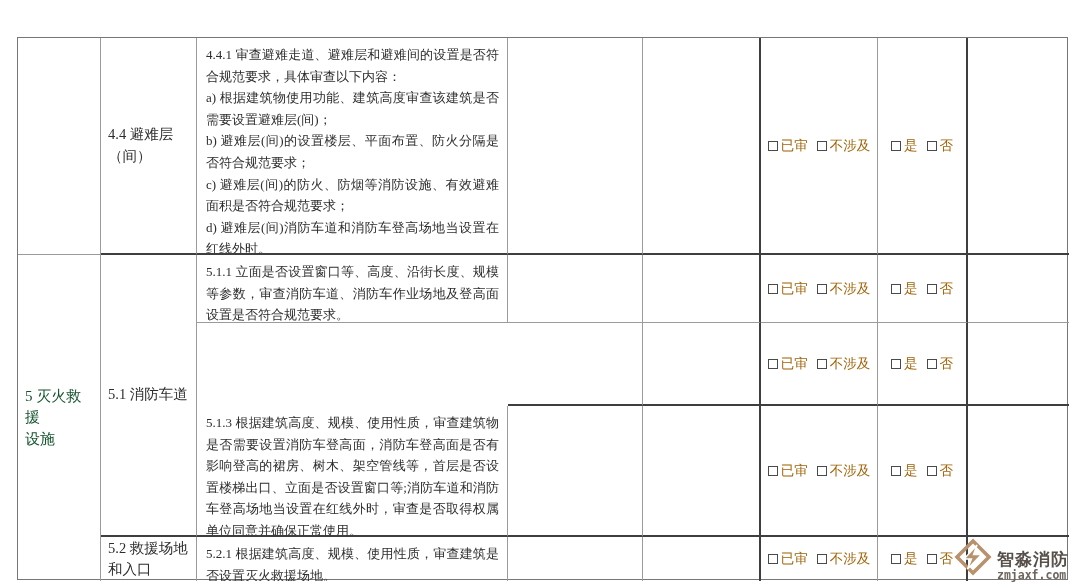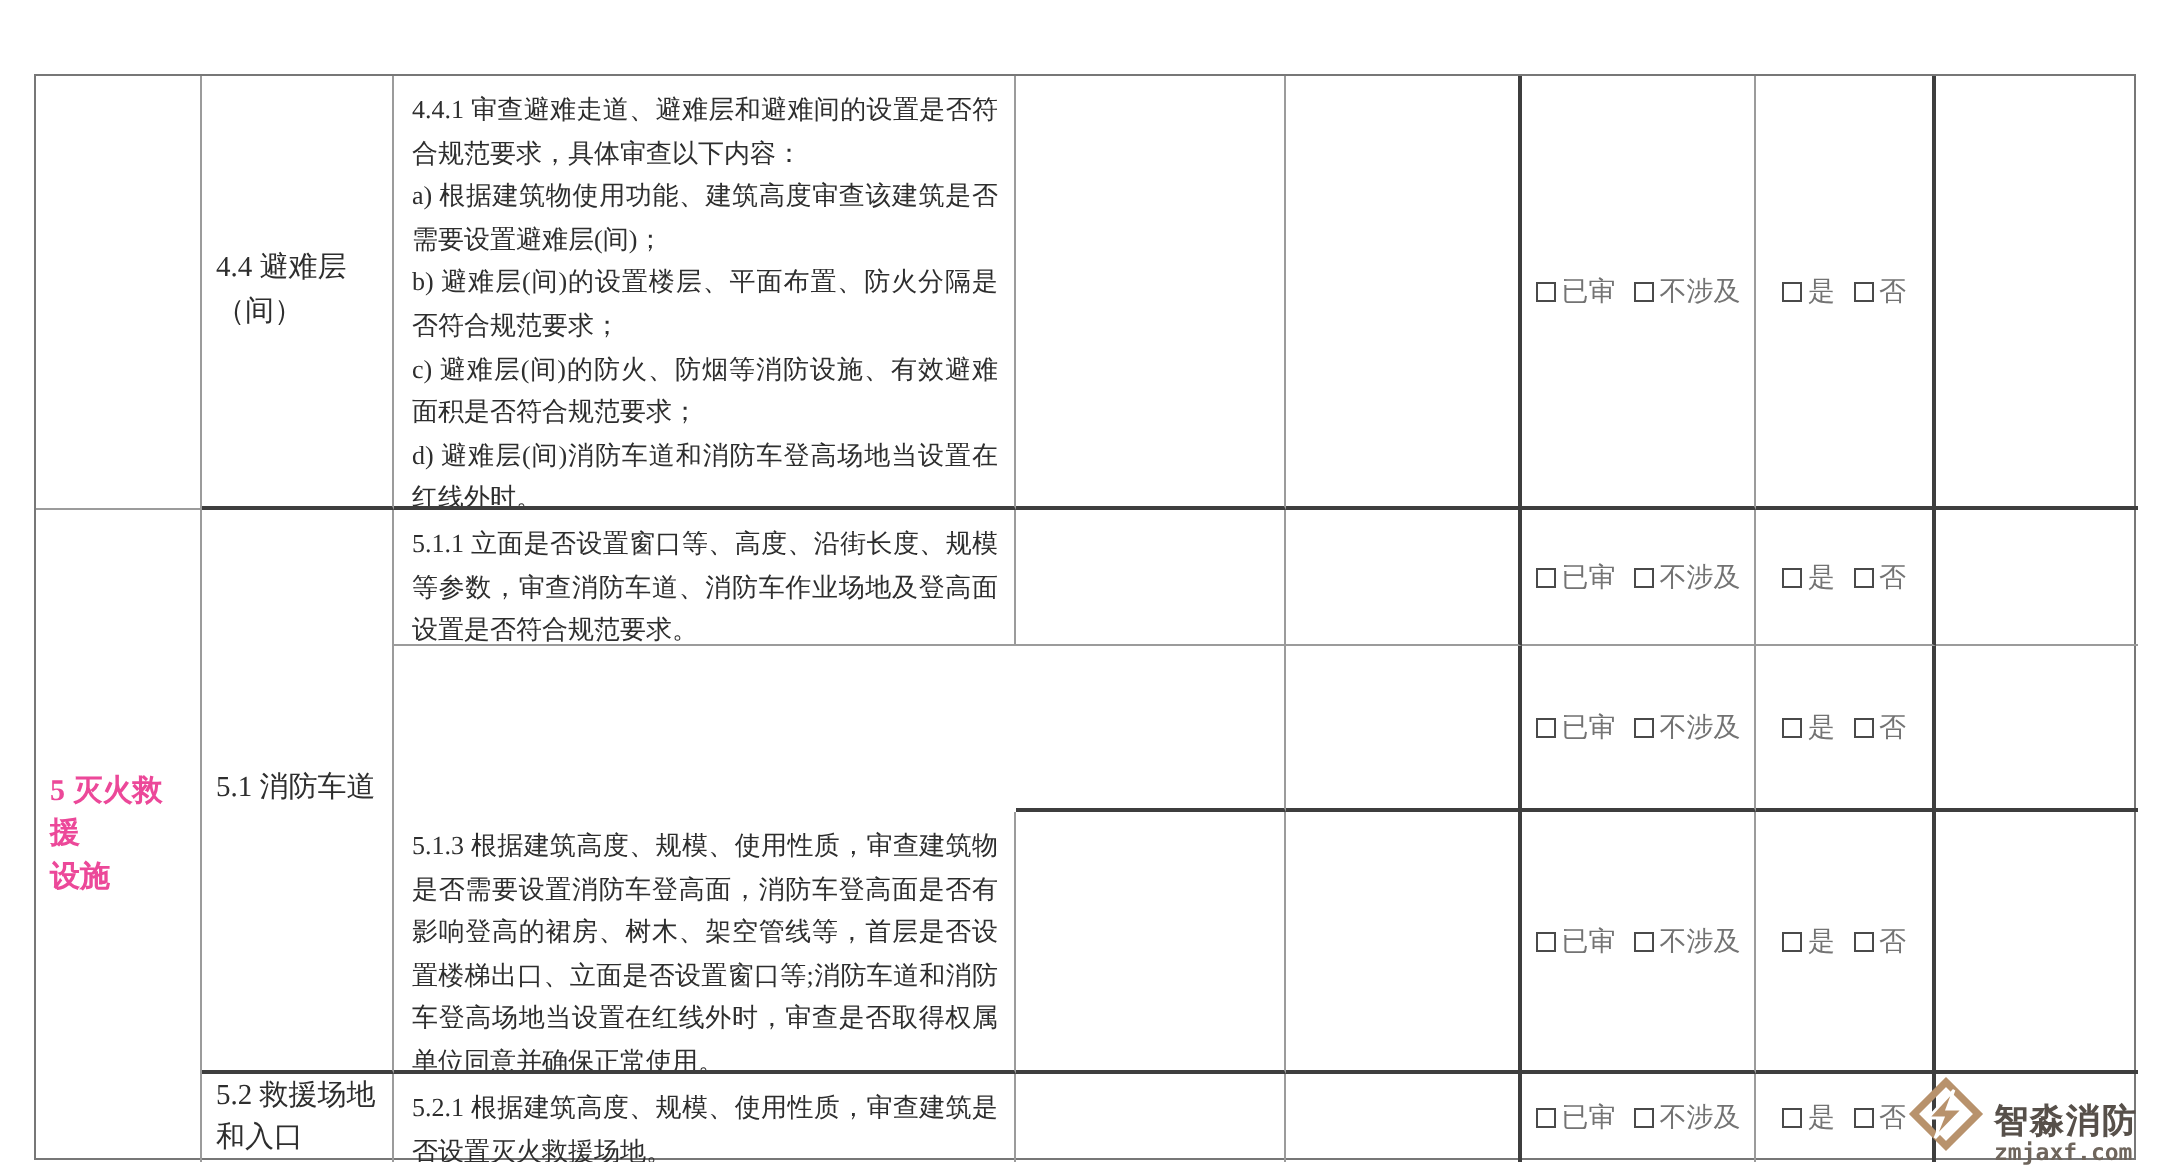--- a/index.html
+++ b/index.html
@@ -34,34 +34,34 @@
   .nr{border-right:none;}
   .nb{border-bottom:none;}
 
   
   .lcell{
     display:flex;align-items:center;justify-content:flex-start;
     padding-left:7px;padding-right:4px;
     font-size:14.5px;line-height:21.5px;color:var(--ink);
     white-space:pre-line;
   }
-  .lcell.bold{font-weight:bold;font-size:15px;color:#ec4899;}
+  .lcell.bold{font-weight:normal;font-size:15px;color:#14532d;}
 
   
   .tcell{
     padding:6px 8px 16px 9px;
     font-size:13px;line-height:21.6px;color:var(--ink);
     text-align:justify;
   }
   .tcell .para{margin:0;}
 
   
   .cbcell{
     display:flex;align-items:center;justify-content:center;gap:9px;
-    font-size:13.5px;color:#737373;white-space:nowrap;
+    font-size:13.5px;color:#a16207;white-space:nowrap;
   }
   .grp{display:inline-flex;align-items:center;}
   .cb{
     display:inline-block;width:10px;height:10px;
     border:1px solid #4a4a4a;background:transparent;margin-right:3px;flex:0 0 auto;
   }
 
   
   #brand-logo{
     position:absolute;left:953px;top:537px;display:flex;align-items:flex-end;

